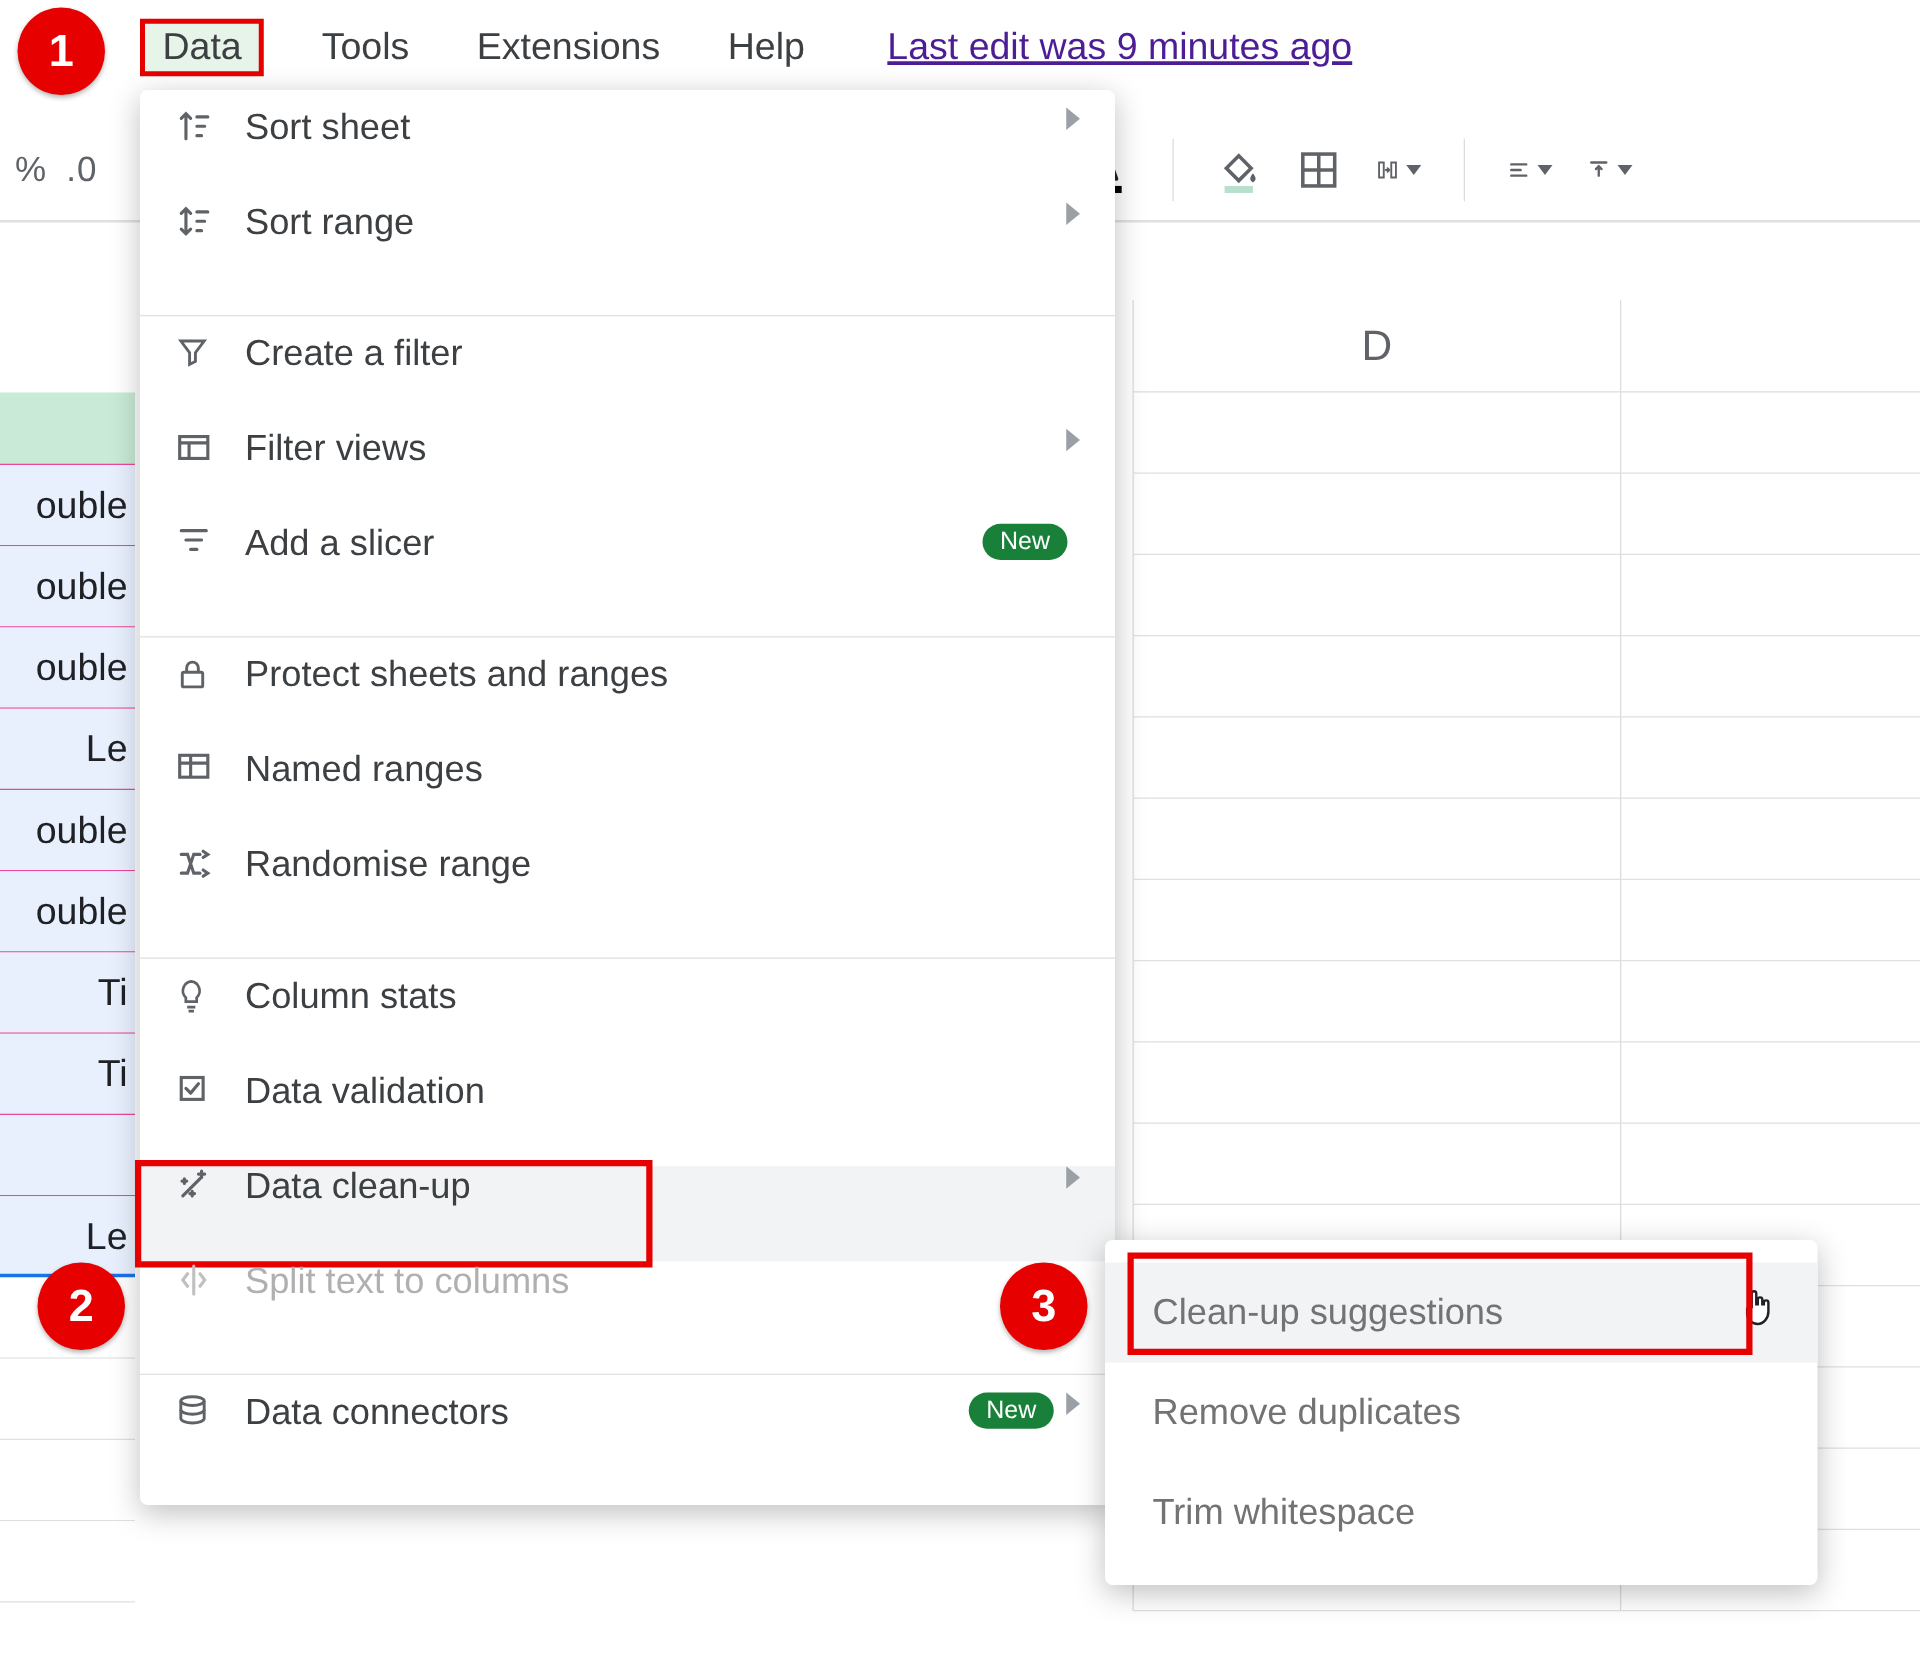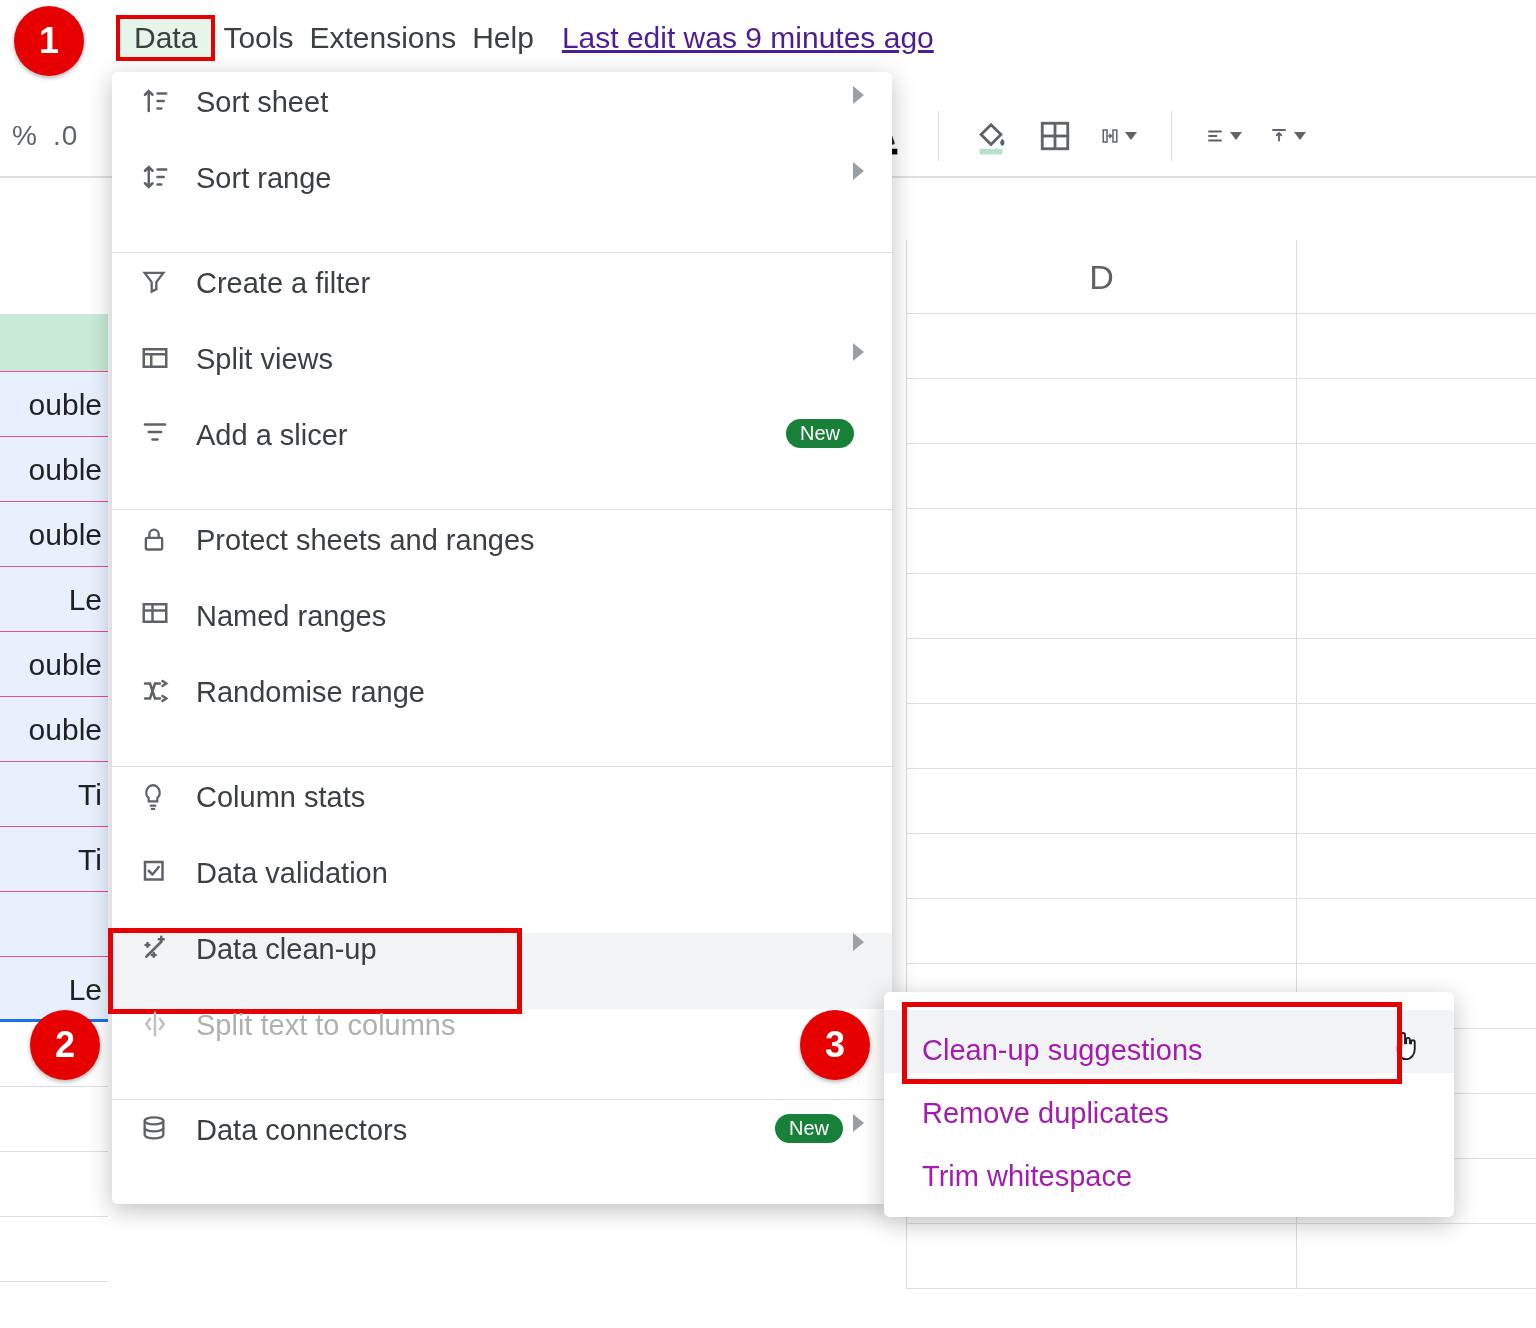--- a/index.html
+++ b/index.html
@@ -15,24 +15,24 @@
   }
   .stage { position: relative; width: 1536px; height: 1328px; }
 
   
   .menubar {
     position: absolute;
     top: 10px; left: 0;
     height: 56px;
     display: flex;
     align-items: center;
+    gap: 38px;
     font-size: 30px;
     color: #3c4043;
-    padding-left: 84px;
-    margin-left: 32px;
+    padding-left: 112px;
   }
   .menubar .item { cursor: pointer; padding: 4px 8px; }
   .menubar .data-item {
     position: relative;
     background: #e6f4ea;
     border: 4px solid #e60000;
     padding: 2px 14px;
   }
   .last-edit {
     color: #4c1d95;
@@ -190,25 +190,25 @@
     position: absolute;
     top: 992px;
     left: 884px;
     width: 570px;
     background: #fff;
     border-radius: 6px;
     box-shadow: 0 6px 24px rgba(0,0,0,0.25);
     padding: 18px 0;
   }
   .submenu .sitem {
-    height: 63px;
+    height: 80px;
     line-height: 80px;
     padding: 0 38px;
     font-size: 29px;
-    color: #a21caf;
+    color: #737373;
     position: relative;
     cursor: pointer;
   }
   .submenu .sitem.hover { background: #f1f3f4; }
   .submenu .sitem .cursor {
     position: absolute;
     right: 34px;
     top: 20px;
   }
 
@@ -404,21 +404,21 @@
   </div>
 
   <div class="menu-item">
     <span class="ic">
       <svg width="30" height="30" viewBox="0 0 24 24" fill="none" stroke="#5f6368" stroke-width="2">
         <rect x="3" y="5" width="18" height="14"></rect>
             <line x1="3" y1="9" x2="21" y2="9"></line>
             <line x1="9" y1="9" x2="9" y2="19"></line>
       </svg>
     </span>
-    <span class="lbl">Split views</span>
+    <span class="lbl">Filter views</span>
     <span class="sub-arrow"></span>
   </div>
 
   <div class="menu-item">
     <span class="ic">
       <svg width="30" height="26" viewBox="0 0 24 20" fill="none" stroke="#5f6368" stroke-width="2" stroke-linecap="round">
         <line x1="4" y1="4" x2="20" y2="4"></line>
             <line x1="7" y1="10" x2="17" y2="10"></line>
             <line x1="10" y1="16" x2="14" y2="16"></line>
       </svg>

